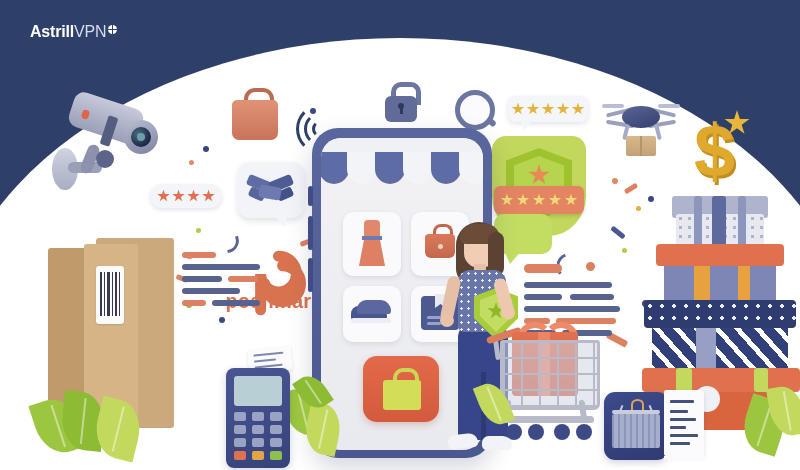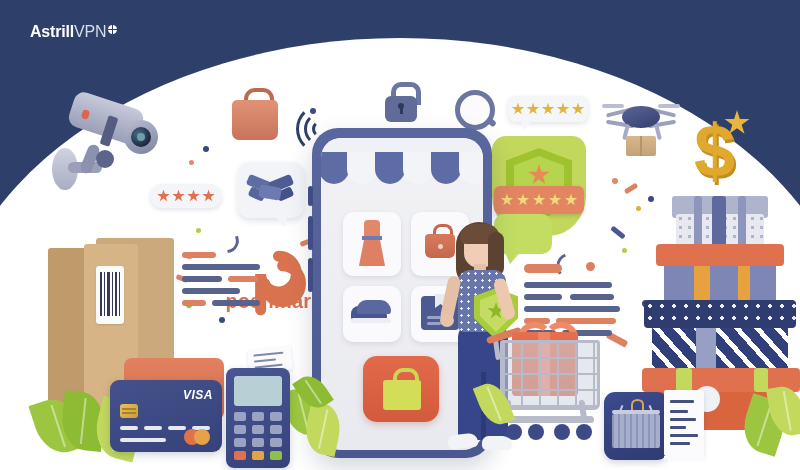--- a/index.html
+++ b/index.html
@@ -634,34 +634,20 @@
   <div class="leaf" style="left:36px;top:398px;width:44px;height:56px;background:#9cc63f;transform:rotate(-18deg);"></div>
   <div class="leaf" style="left:62px;top:392px;width:42px;height:58px;background:#8dbb33;transform:rotate(6deg);"></div>
   <div class="leaf" style="left:96px;top:400px;width:44px;height:58px;background:#c2d95d;transform:rotate(14deg);"></div>
   <div class="leaf" style="left:286px;top:388px;width:34px;height:48px;background:#9cc63f;transform:rotate(-14deg);"></div>
   <div class="leaf" style="left:306px;top:404px;width:34px;height:50px;background:#c2d95d;transform:rotate(12deg);"></div>
   <div class="leaf" style="left:300px;top:374px;width:26px;height:36px;background:#8dbb33;transform:rotate(-34deg);"></div>
   <div class="leaf" style="left:480px;top:382px;width:28px;height:44px;background:#c2d95d;transform:rotate(-22deg);"></div>
   <div class="leaf" style="left:744px;top:398px;width:40px;height:54px;background:#9cc63f;transform:rotate(18deg);"></div>
   <div class="leaf" style="left:770px;top:386px;width:34px;height:50px;background:#c2d95d;transform:rotate(-10deg);"></div>
 
-  <div class="cards">
-    <div class="card-orange"></div>
-    <div class="card-visa">
-      <span class="brand">VISA</span>
-      <div class="chip"></div>
-      <div class="cl" style="left:10px;top:46px;width:18px;"></div>
-      <div class="cl" style="left:34px;top:46px;width:18px;"></div>
-      <div class="cl" style="left:58px;top:46px;width:18px;"></div>
-      <div class="cl" style="left:82px;top:46px;width:18px;"></div>
-      <div class="cl" style="left:10px;top:58px;width:46px;"></div>
-      <div class="mc1"></div>
-      <div class="mc2"></div>
-    </div>
-  </div>
 
   <div class="pos">
     <div class="receipt">
       <div class="rl" style="left:6px;top:5px;width:30px;"></div>
       <div class="rl" style="left:6px;top:11px;width:22px;"></div>
       <div class="rl" style="left:6px;top:17px;width:28px;"></div>
     </div>
     <div class="body"></div>
     <div class="screen"></div>
     <div class="key" style="left:12px;top:64px;"></div>

